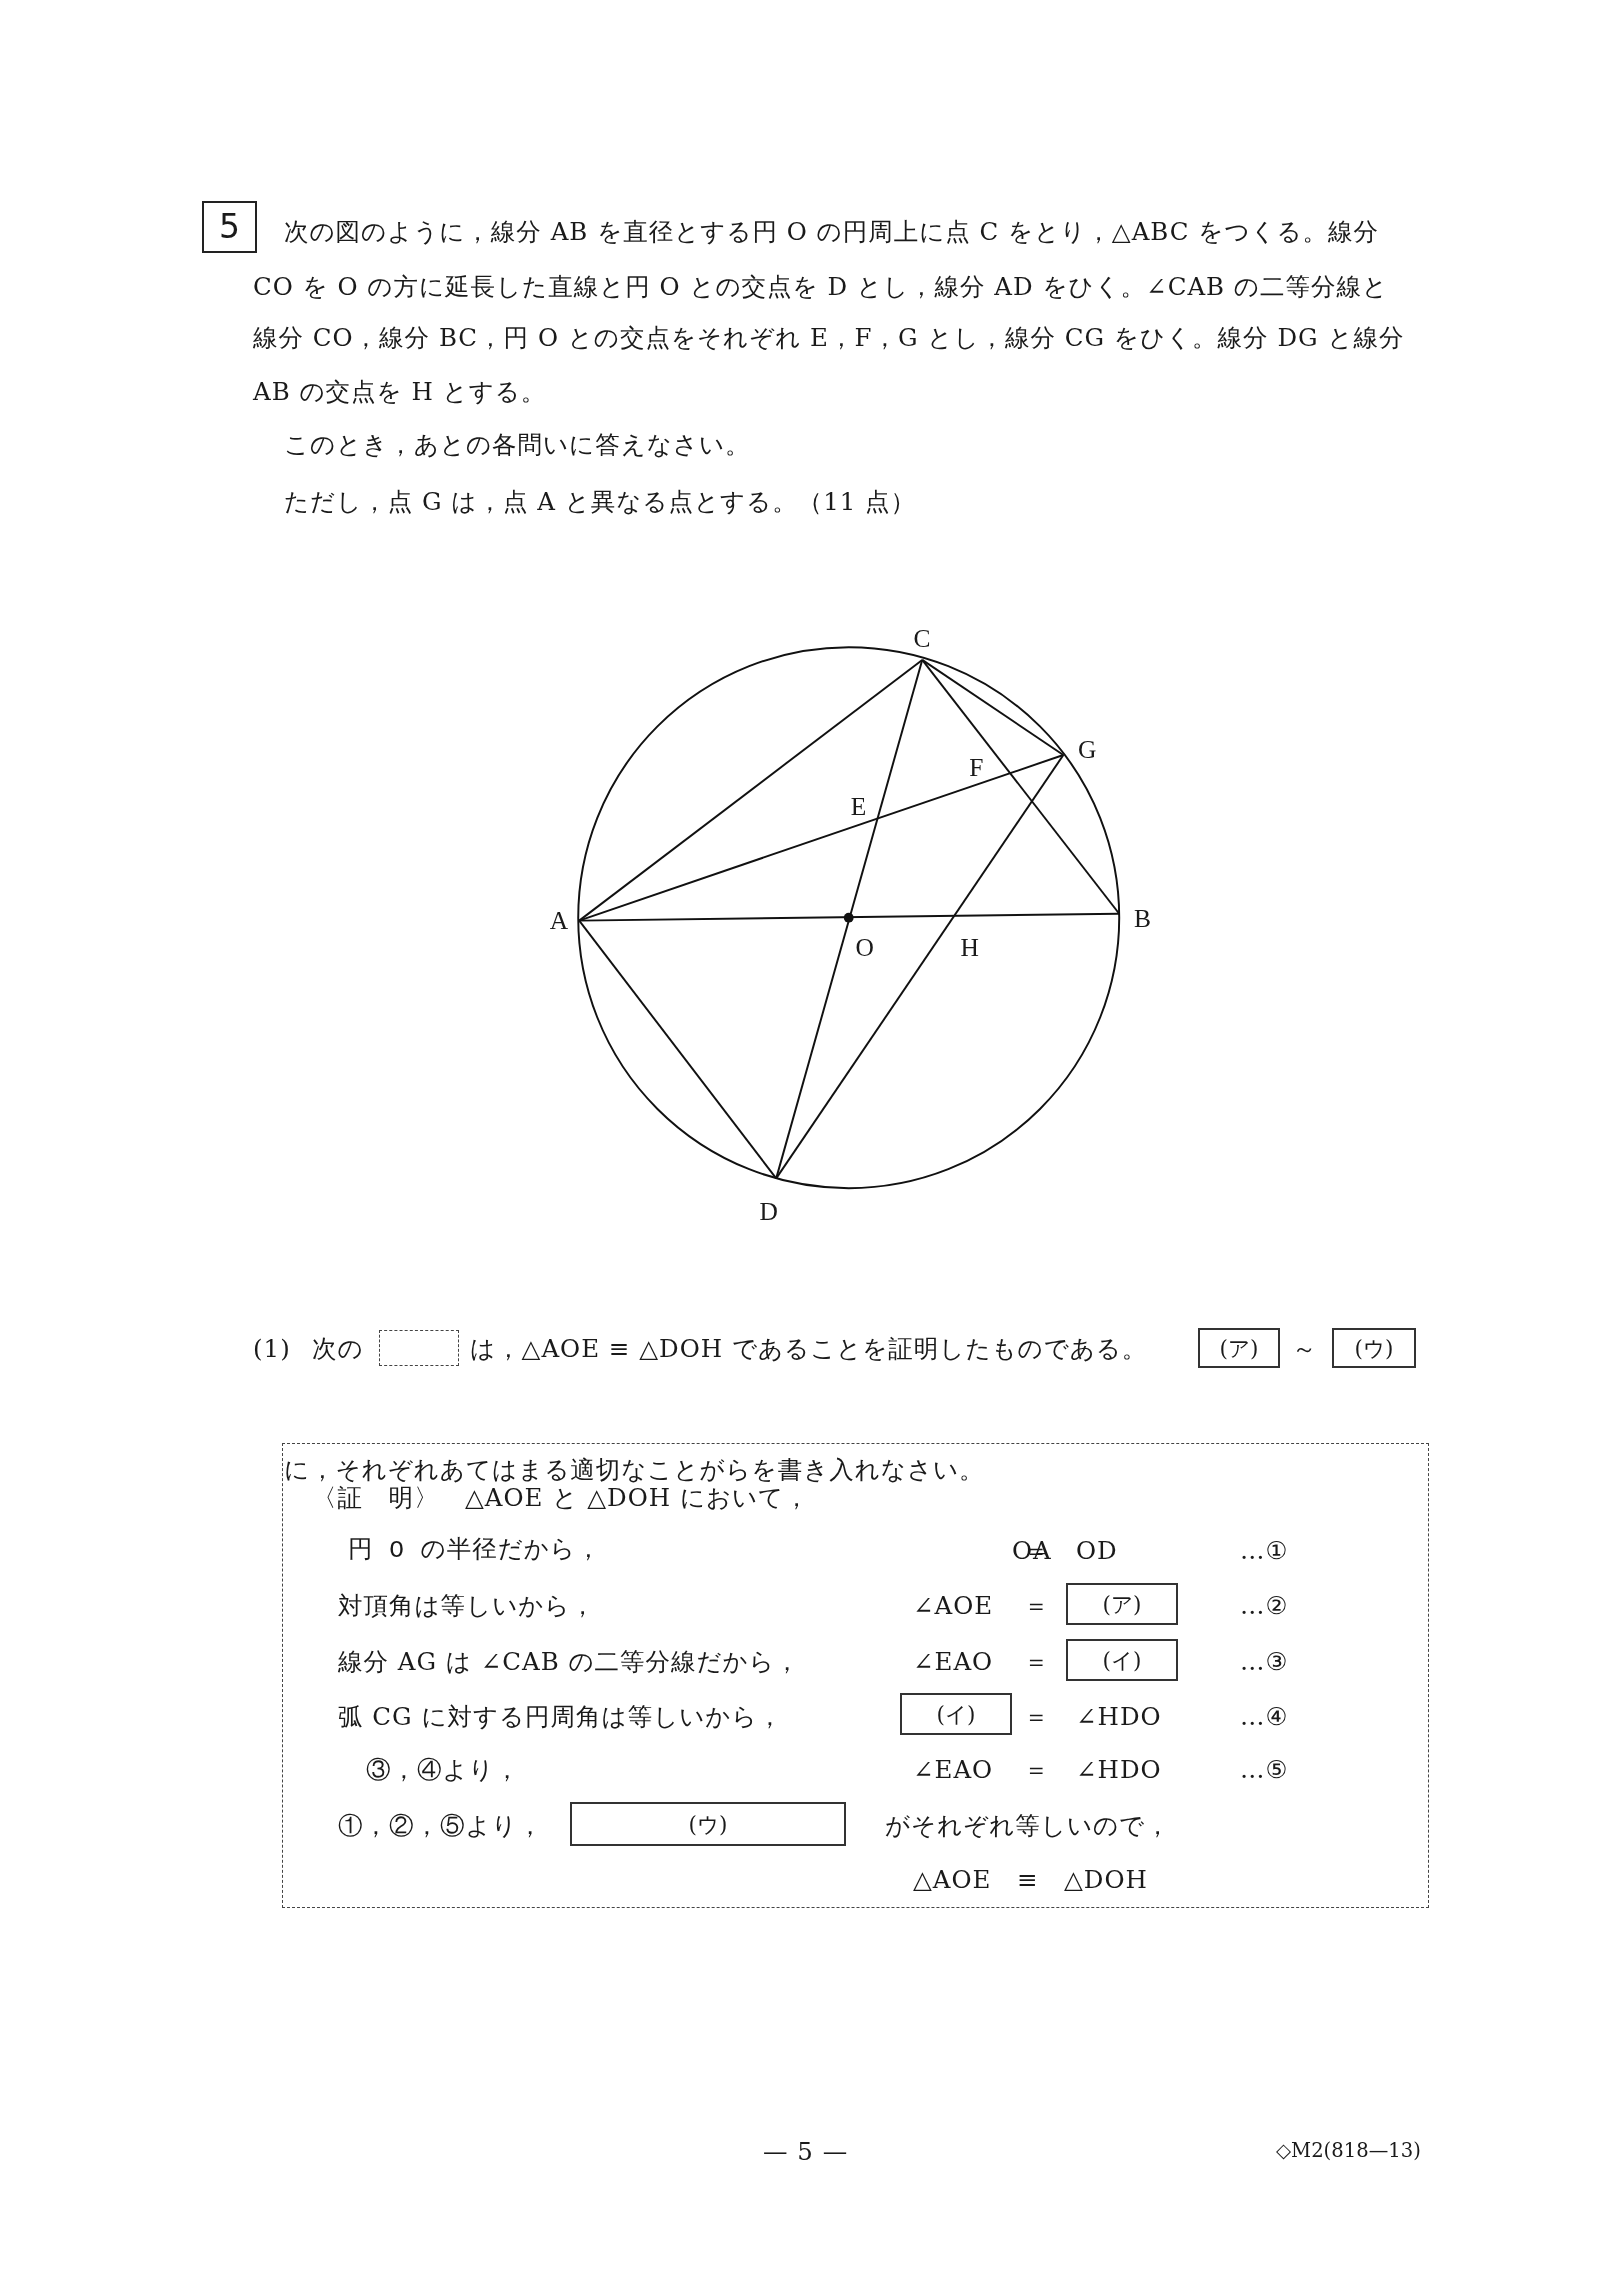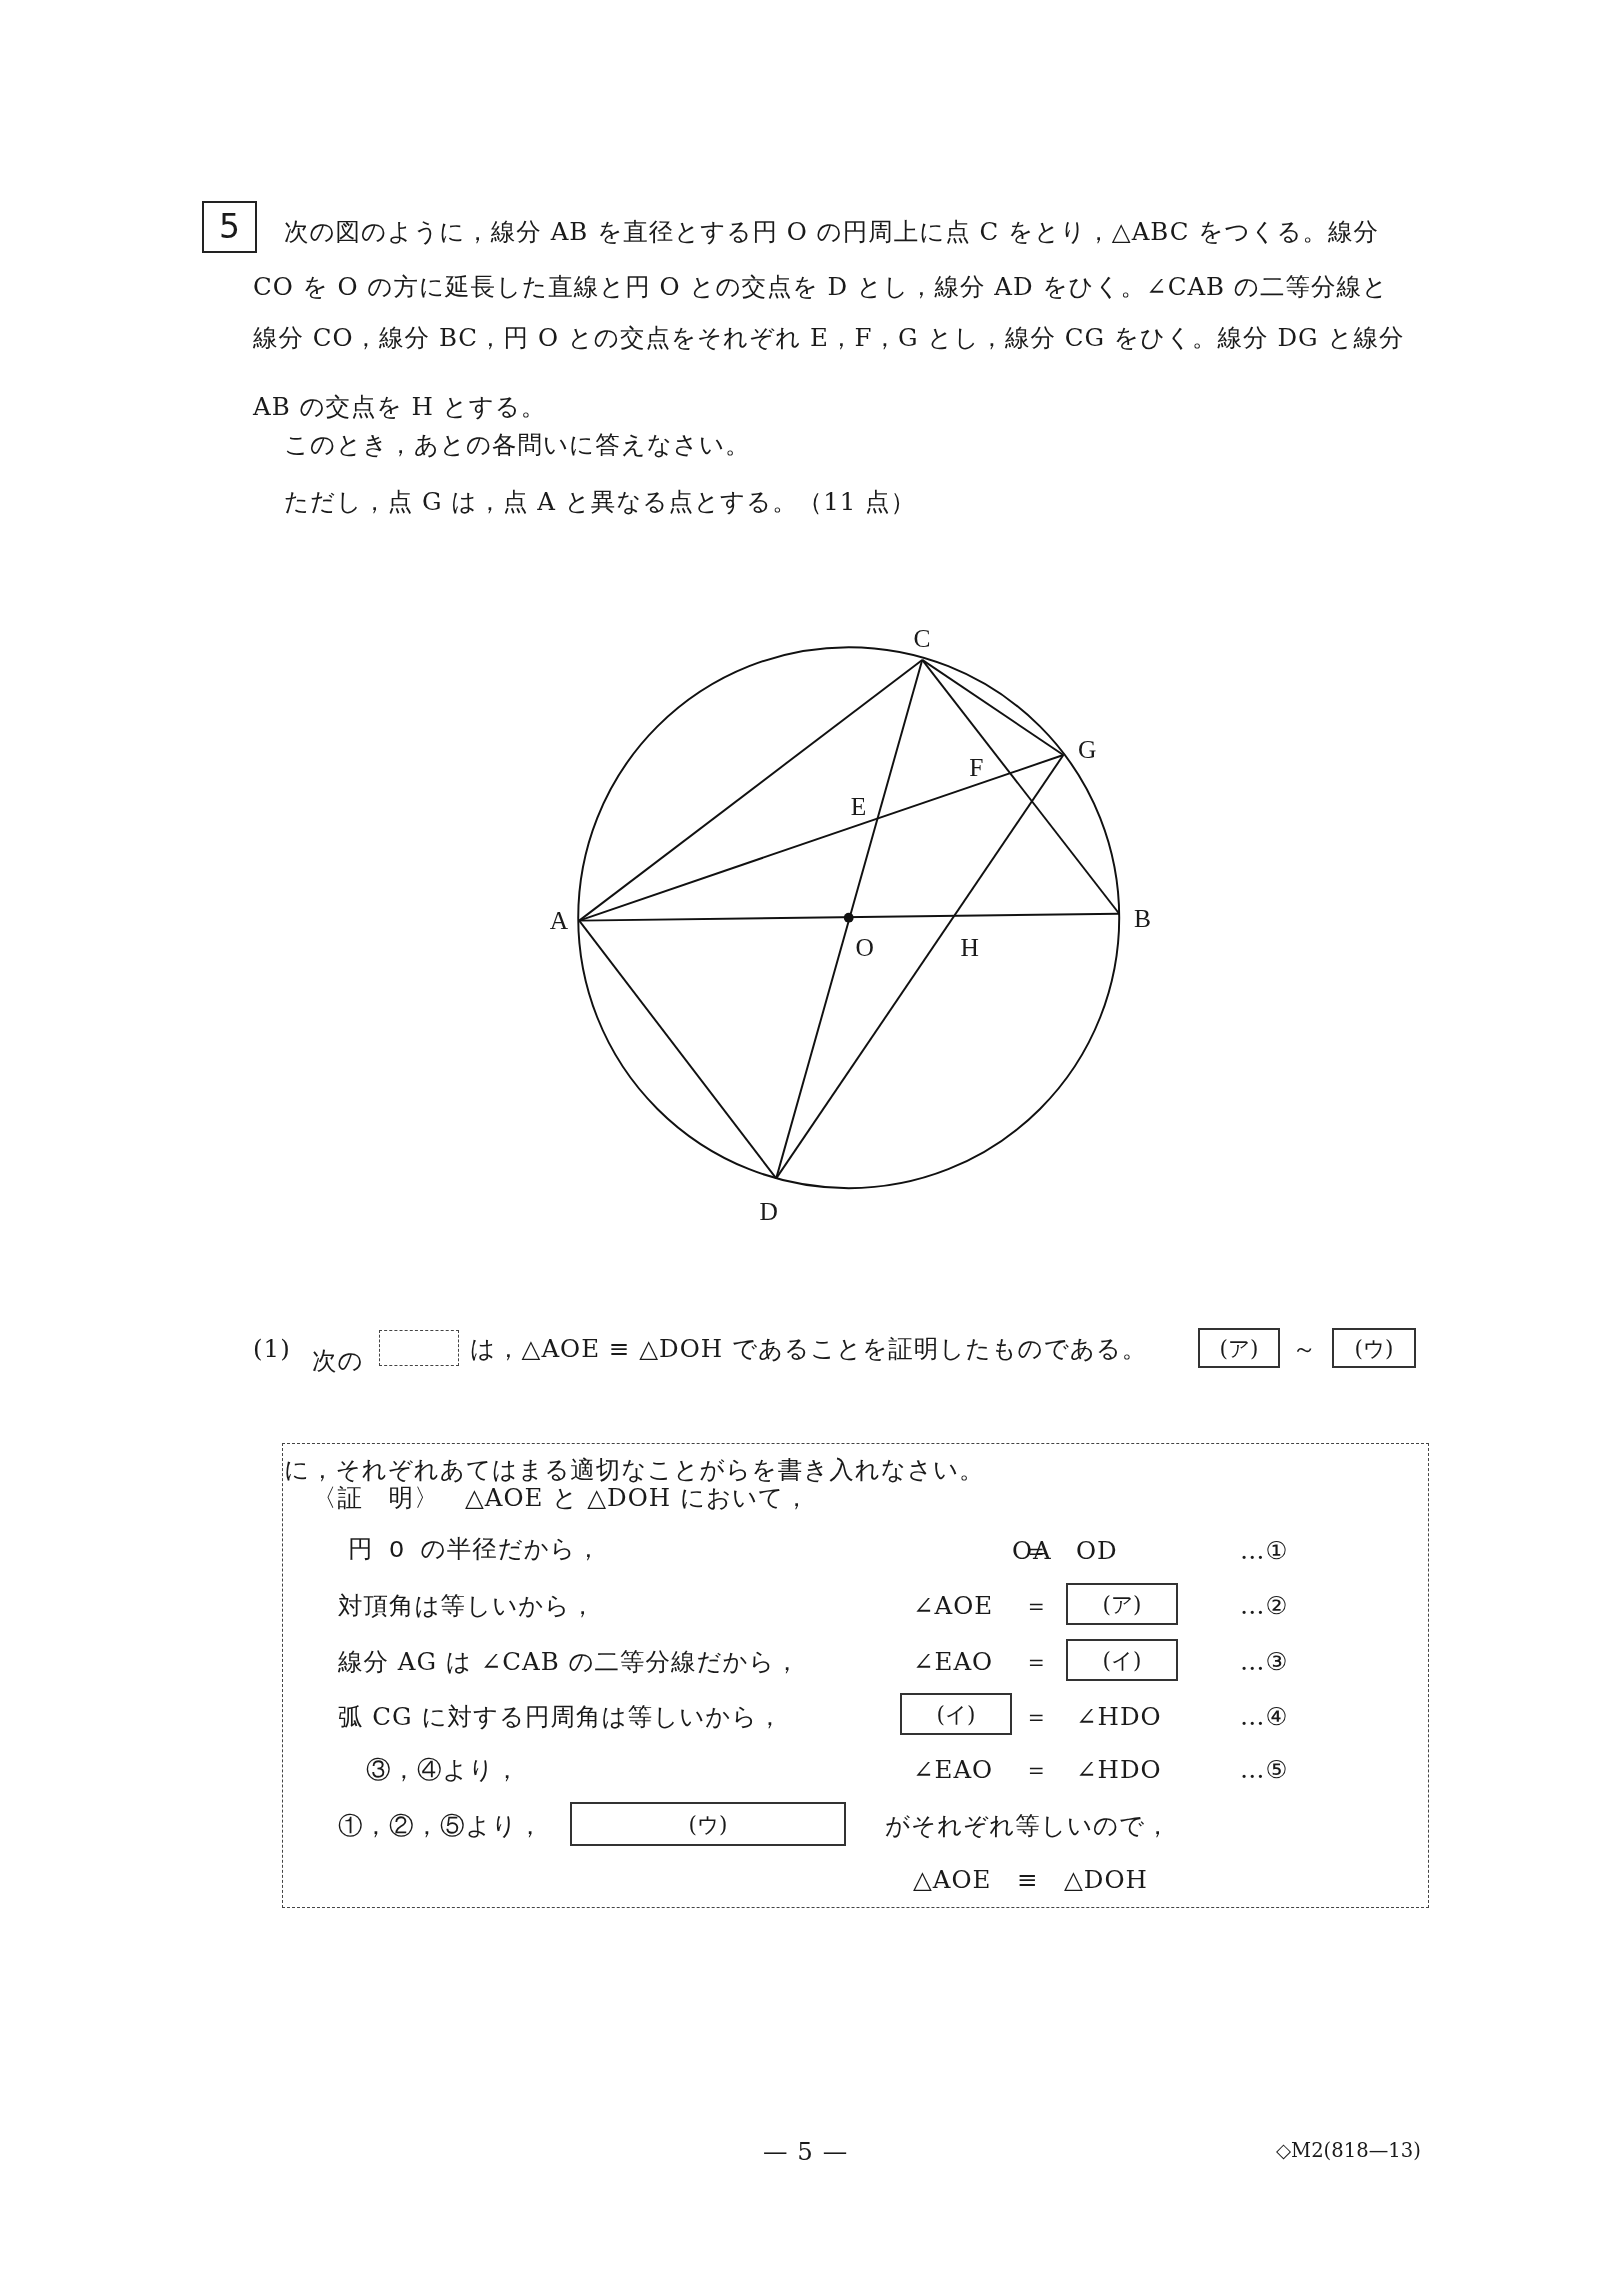--- a/index.html
+++ b/index.html
@@ -17,21 +17,21 @@
   .lbl { font-family:"Liberation Serif","DejaVu Serif",serif; font-size:26px; fill:#1a1a1a; }
 </style>
 </head>
 <body>
 
 <div class="qnum">5</div>
 
 <div class="abs txt" style="left:284px; top:217px;">次の図のように，線分 AB を直径とする円 O の円周上に点 C をとり，△ABC をつくる。線分</div>
 <div class="abs txt" style="left:253px; top:272px;">CO を O の方に延長した直線と円 O との交点を D とし，線分 AD をひく。∠CAB の二等分線と</div>
 <div class="abs txt" style="left:253px; top:323px;">線分 CO，線分 BC，円 O との交点をそれぞれ E，F，G とし，線分 CG をひく。線分 DG と線分</div>
-<div class="abs txt" style="left:253px; top:392px;">AB の交点を H とする。</div>
+<div class="abs txt" style="left:253px; top:377px;">AB の交点を H とする。</div>
 <div class="abs txt" style="left:284px; top:430px;">このとき，あとの各問いに答えなさい。</div>
 <div class="abs txt" style="left:284px; top:487px;">ただし，点 G は，点 A と異なる点とする。（11 点）</div>
 
 <svg width="1621" height="2294" viewBox="0 0 1654 2340">
   <g stroke="#111" stroke-width="2" fill="none">
     <circle cx="866" cy="936" r="276"></circle>
 
     <line x1="591" y1="939" x2="1142" y2="932"></line>
 
     <line x1="591" y1="939" x2="941" y2="673"></line>
@@ -54,21 +54,21 @@
   <text class="lbl" x="932" y="660">C</text>
   <text class="lbl" x="775" y="1244">D</text>
   <text class="lbl" x="868" y="831">E</text>
   <text class="lbl" x="989" y="791">F</text>
   <text class="lbl" x="1100" y="773">G</text>
   <text class="lbl" x="980" y="975">H</text>
   <text class="lbl" x="873" y="975">O</text>
 </svg>
 
 <div class="abs txt" style="left:253px; top:1334px;">(1)</div>
-<div class="abs txt" style="left:312px; top:1334px;margin-top:12px;">次の</div>
+<div class="abs txt" style="left:312px; top:1334px;">次の</div>
 <div class="dash-box" style="left:379px; top:1330px; width:80px; height:36px;"></div>
 <div class="abs txt" style="left:470px; top:1334px;">は，△AOE ≡ △DOH であることを証明したものである。</div>
 <div class="solid-box" style="left:1198px; top:1328px; width:82px; height:40px;">(ア)</div>
 <div class="abs txt" style="left:1292px; top:1334px;">～</div>
 <div class="solid-box" style="left:1332px; top:1328px; width:84px; height:40px;">(ウ)</div>
 <div class="abs txt" style="left:284px; top:1455px;">に，それぞれあてはまる適切なことがらを書き入れなさい。</div>
 
 <div class="proof-box"></div>
 <div class="abs txt" style="left:312px; top:1483px;">〈証　明〉　△AOE と △DOH において，</div>
 

